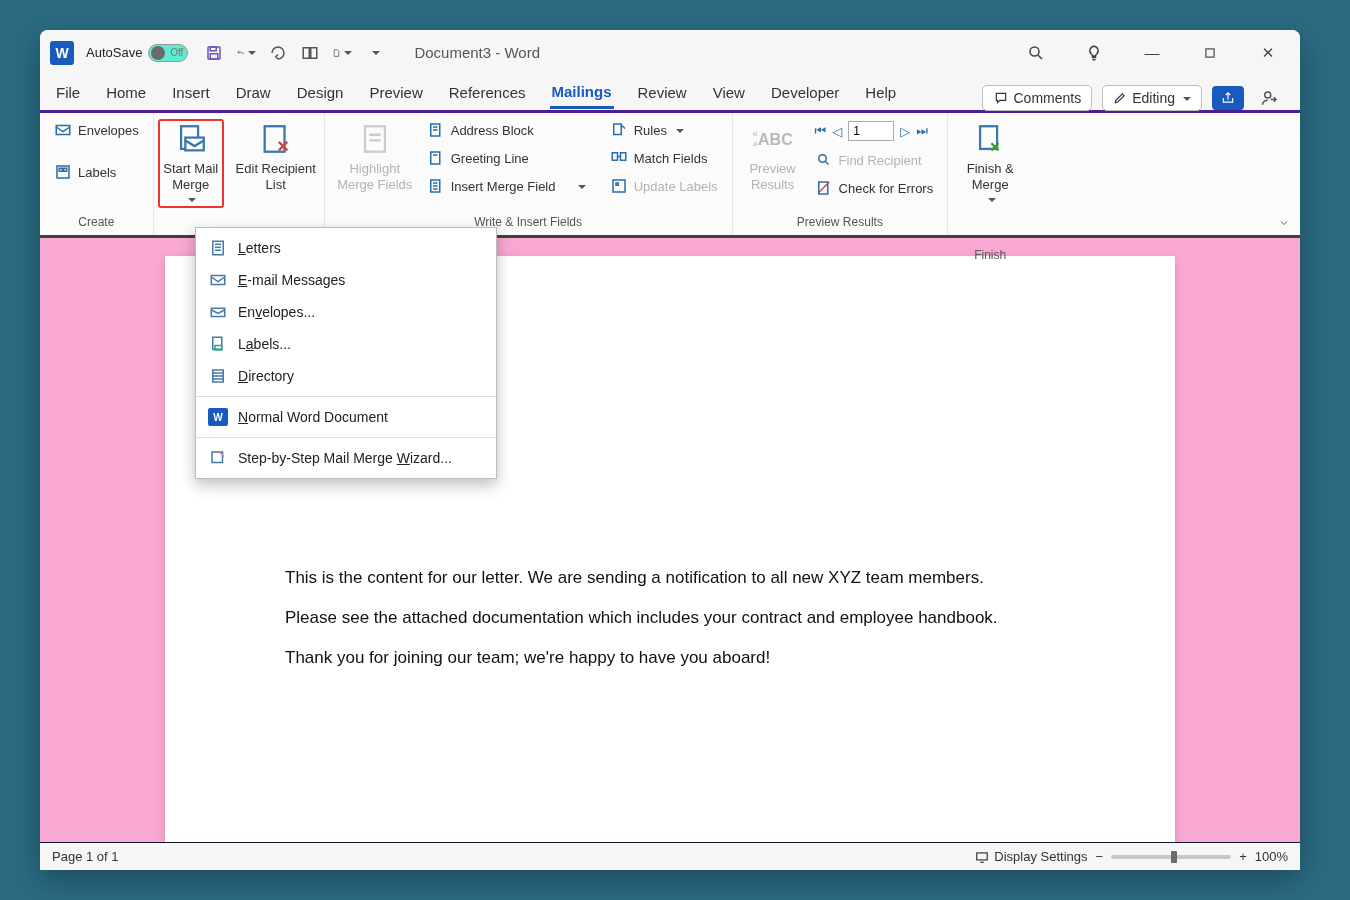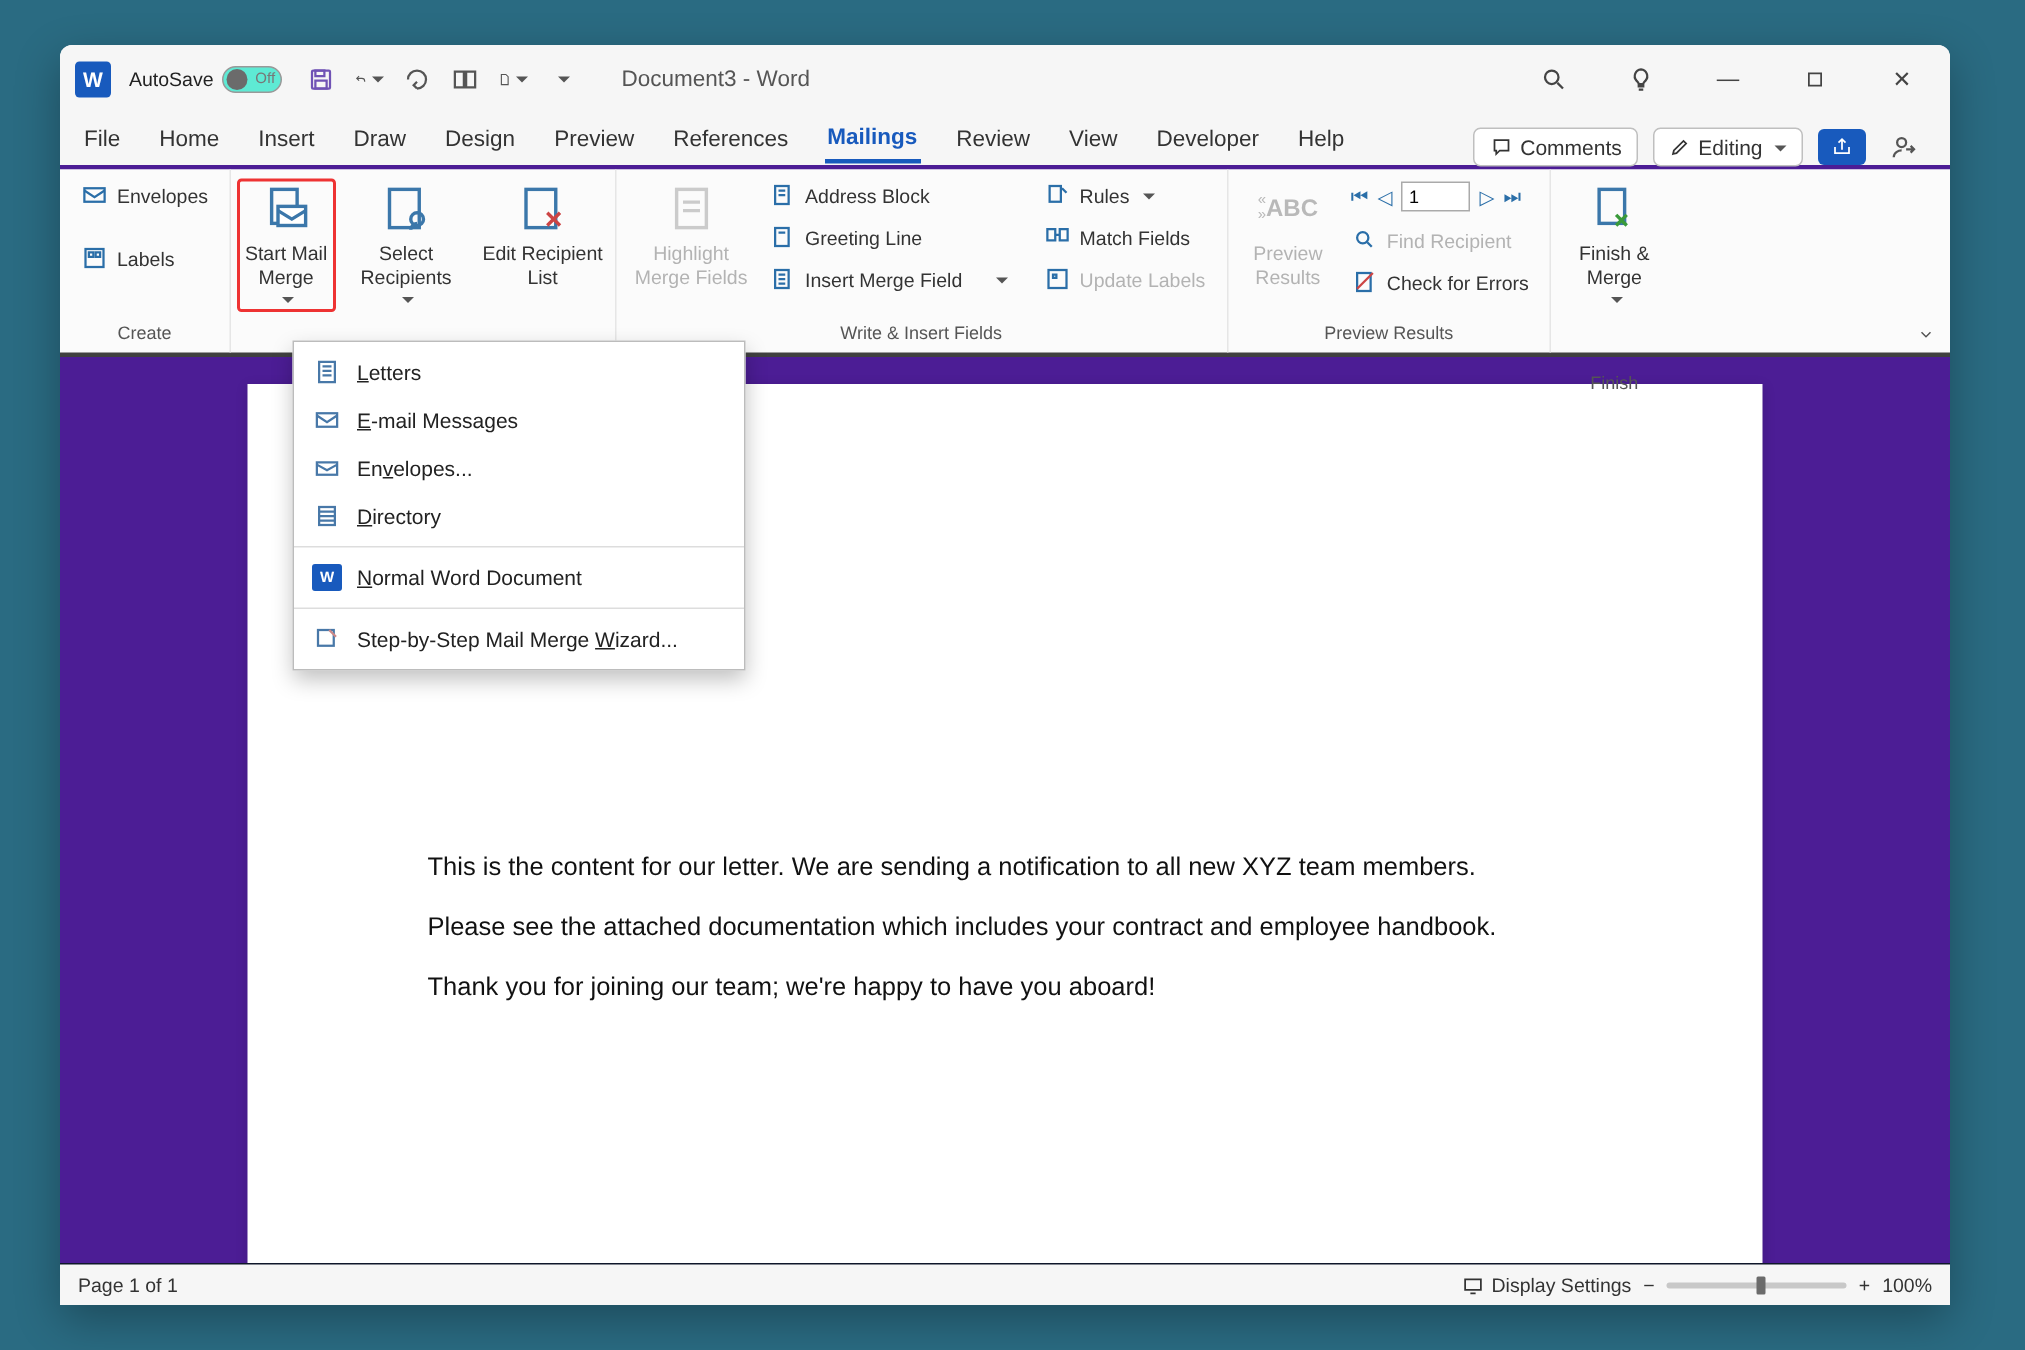--- a/index.html
+++ b/index.html
@@ -36,21 +36,21 @@
 .hbtn svg, .hbtn .sico { width: 18px; height: 18px; color: #2a6ea8; flex-shrink: 0; }
 .hbtn.disabled { color: #b3b3b3; }
 .hbtn.disabled .sico { color: #cbcbcb; }
 .highlight { outline: 2px solid #e33; outline-offset: -2px; border-radius: 3px; }
 .navinput { width: 46px; height: 20px; border: 1px solid #aaa; font-size: 12px; padding: 0 4px; }
 .dropdown { position: absolute; left: 195px; top: 227px; width: 302px; background: #fff; border: 1px solid #bcbcbc; box-shadow: 0 6px 14px rgba(0,0,0,.25); z-index: 50; padding: 4px 0; }
 .ditem { display: flex; align-items: center; gap: 10px; padding: 7px 12px; font-size: 14px; color: #222; }
 .ditem .mico { width: 20px; height: 18px; display: flex; align-items: center; justify-content: center; color: #4878a8; }
 .ditem u { text-decoration: underline; }
 .dsep { height: 1px; background: #ddd; margin: 4px 0; }
-.page-area { flex: 1; background: #4c1d95; display: flex; justify-content: center; padding-top: 18px; overflow: hidden; }
+.page-area { flex: 1; background: #f9a8d4; display: flex; justify-content: center; padding-top: 18px; overflow: hidden; }
 .page { width: 1010px; height: 720px; background: #fff; box-shadow: 0 2px 8px rgba(0,0,0,.15); padding: 310px 120px 0 120px; font-size: 17px; color: #111; line-height: 1.4; }
 .page p { margin-bottom: 16px; }
 .statusbar { position: absolute; left: 40px; bottom: 30px; width: 1260px; height: 28px; background: #f6f6f6; border-top: 1px solid #0f172a; display: flex; align-items: center; padding: 0 12px; font-size: 13px; color: #333; }
 .zoom { display: flex; align-items: center; gap: 8px; margin-left: auto; }
 .zslider { width: 120px; height: 4px; background: #c8c8c8; position: relative; border-radius: 2px; }
 .zslider .zk { position: absolute; left: 50%; top: -4px; width: 6px; height: 12px; background: #6b6b6b; border-radius: 1px; }
 .caret::after{content:"";display:inline-block;margin-left:3px;border:4px solid transparent;border-top-color:#555;transform:translateY(2px);}
 .collapse { position: absolute; right: 8px; bottom: 6px; color: #555; }
 svg { display: block; }
 </style>
@@ -198,31 +198,20 @@
           <div class="bigico">
               <svg viewBox="0 0 24 24" width="34" height="34" fill="none" stroke="#3b77aa" stroke-width="1.6">
                 <rect x="5" y="3" width="12" height="16"></rect>
                 <rect x="8" y="11" width="13" height="9" fill="#fff"></rect>
                 <path d="M8 13l6.5 4 6.5-4"></path>
               </svg>
             </div>
           <span>Start Mail Merge</span>
             <span class="caret"></span>
         </div>
-        <div class="vbtn" style="width:78px;">
-          <div class="bigico">
-              <svg viewBox="0 0 24 24" width="34" height="34" fill="none" stroke="#3b77aa" stroke-width="1.6">
-                <rect x="4" y="3" width="14" height="18"></rect>
-                <circle cx="17" cy="17" r="3"></circle>
-                <path d="M14 22c0-2 2-3 3-3"></path>
-              </svg>
-            </div>
-          <span>Select Recipients</span>
-            <span class="caret"></span>
-        </div>
         <div class="vbtn" style="width:88px;">
           <div class="bigico">
               <svg viewBox="0 0 24 24" width="34" height="34" fill="none" stroke="#3b77aa" stroke-width="1.6">
                 <rect x="4" y="3" width="14" height="18"></rect>
                 <path d="M14 14l6 6M20 14l-6 6" stroke="#c44"></path>
               </svg>
             </div>
           <span>Edit Recipient List</span>
         </div>
       </div>
@@ -393,20 +382,29 @@
         <svg viewBox="0 0 24 24" width="18" height="18" fill="none" stroke="currentColor" stroke-width="2">
           <rect x="3" y="7" width="18" height="11"></rect>
           <path d="M3 9l9 5 9-5"></path>
         </svg>
       </span>
       <span>En<u>v</u><span>elopes...</span></span>
     </div>
   <div class="ditem">
       <span class="mico">
         <svg viewBox="0 0 24 24" width="18" height="18" fill="none" stroke="currentColor" stroke-width="2">
+          <rect x="5" y="3" width="12" height="16"></rect>
+          <rect x="8" y="14" width="9" height="6" stroke="#2a8"></rect>
+        </svg>
+      </span>
+      <span>L<u>a</u><span>bels...</span></span>
+    </div>
+  <div class="ditem">
+      <span class="mico">
+        <svg viewBox="0 0 24 24" width="18" height="18" fill="none" stroke="currentColor" stroke-width="2">
           <rect x="5" y="4" width="14" height="16"></rect>
           <path d="M5 8h14M5 12h14M5 16h14"></path>
         </svg>
       </span>
       <span><u>D</u><span>irectory</span></span>
     </div>
   <div class="dsep"></div>
   <div class="ditem">
       <span class="mico" style="background:#185abd;color:#fff;border-radius:2px;font-size:10px;font-weight:bold;">W</span>
       <span><u>N</u><span>ormal Word Document</span></span>

